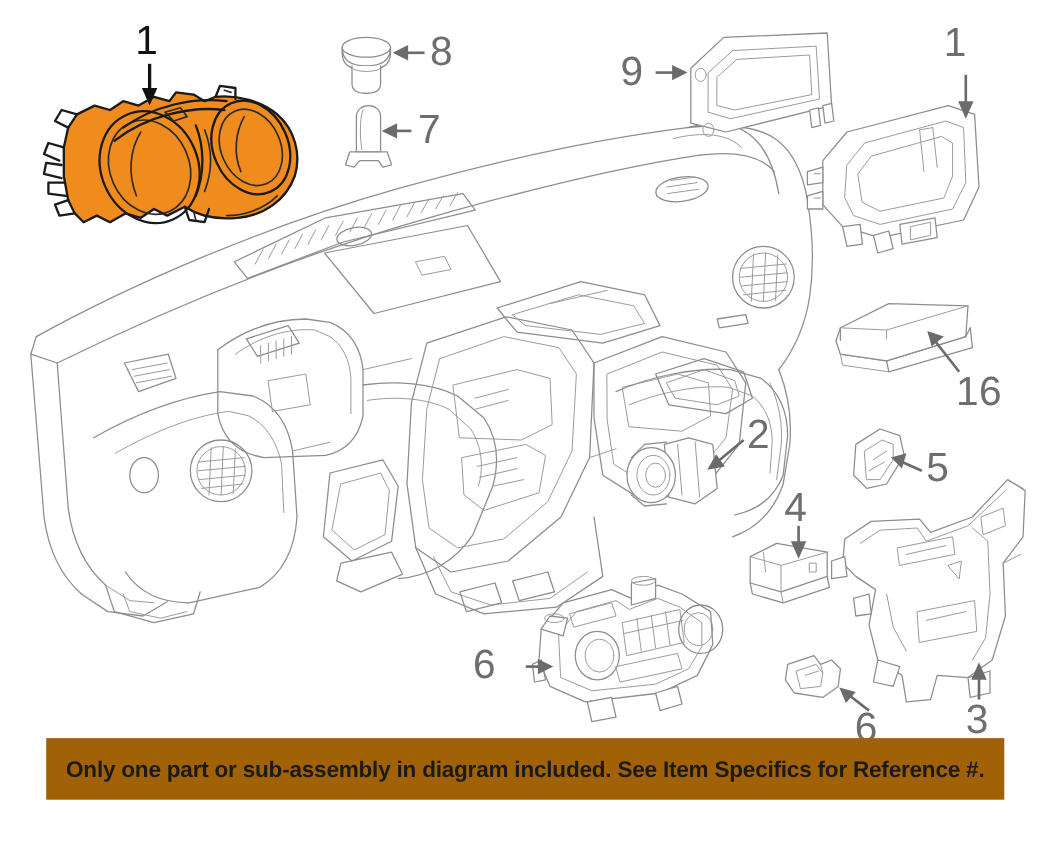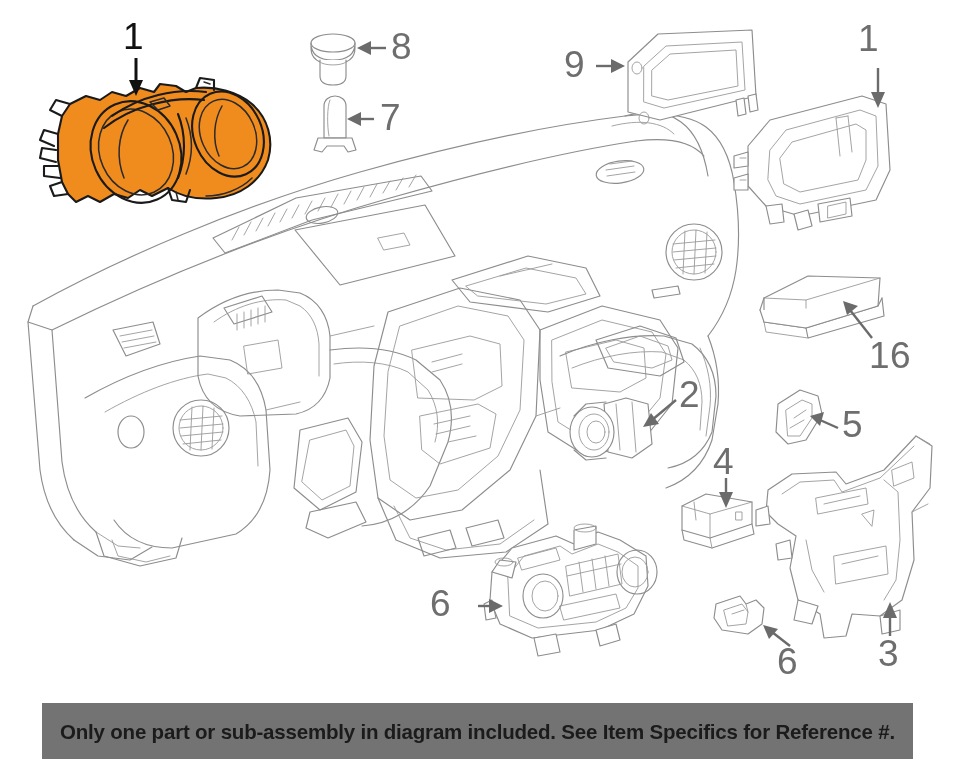--- a/index.html
+++ b/index.html
@@ -102,24 +102,24 @@
     letter-spacing: 0.5px;
     white-space: nowrap;
     user-select: none;
   }
   .callout-label.dark { color: #111111; font-weight: 400; }
 
   
   #disclaimer-banner {
     position: absolute;
     left: 42px;
-    top: 703px;
+    top: 671px;
     width: 871px;
     height: 56px;
-    background: #737373;
+    background: #a16207;
     display: flex;
     flex-direction: column;
     align-items: center;
     justify-content: center;
     box-sizing: border-box;
   }
   .disclaimer-line {
     color: #1b1b1b;
     font-family: "Liberation Sans", sans-serif;
     font-size: 20.5px;

